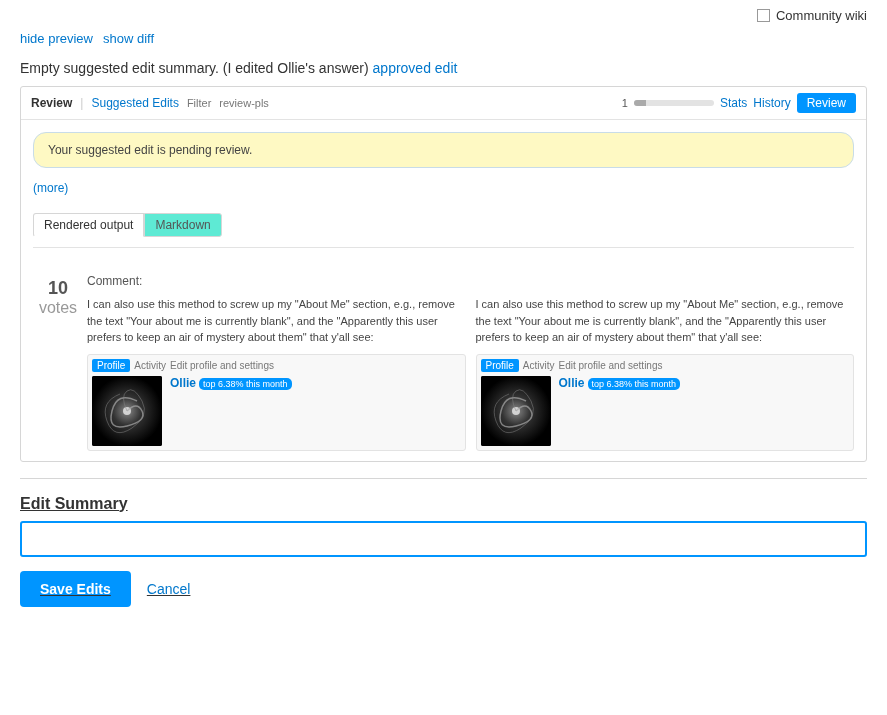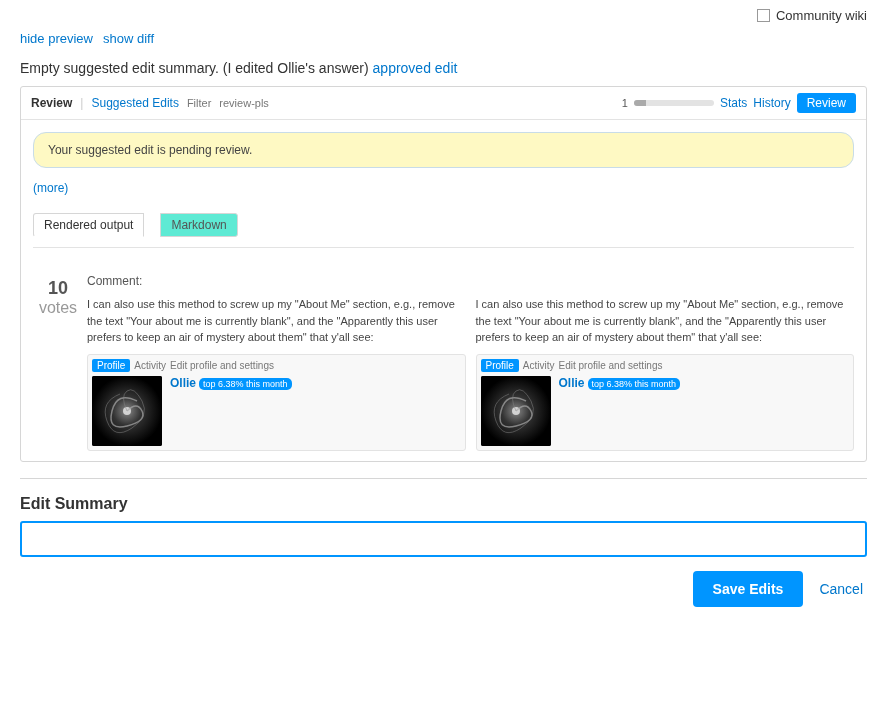--- a/index.html
+++ b/index.html
@@ -150,21 +150,21 @@
     .more-link {
       color: #0077cc;
       font-size: 12px;
       cursor: pointer;
       margin: 0 12px 10px;
       display: inline-block;
     }
 
     .rendered-markdown-tabs {
       display: flex;
-      gap: 16px;
+      gap: 0;
       margin: 8px 12px 8px;
     }
 
     .rm-tab {
       font-size: 12px;
       padding: 4px 10px;
       border: 1px solid #d6d6d6;
       cursor: pointer;
       background: #5eead4;
       color: #555;
@@ -293,20 +293,21 @@
     }
 
     .divider-line {
       border: none;
       border-top: 1px solid #d6d6d6;
       margin: 16px 20px;
     }
 
     .edit-summary-section {
       padding: 0 20px 16px;
+      text-decoration: underline;
     }
 
     .edit-summary-heading {
       font-size: 16px;
       font-weight: bold;
       color: #333;
       margin-bottom: 8px;
     }
 
     .edit-summary-input {
@@ -318,21 +319,20 @@
       font-size: 13px;
       outline: none;
       color: #333;
     }
 
     .action-buttons {
       display: flex;
       gap: 12px;
       align-items: center;
       margin-top: 14px;
-      justify-content: flex-end;
     }
 
     .save-edits-btn {
       background: #0095ff;
       color: #fff;
       border: none;
       border-radius: 4px;
       padding: 10px 20px;
       font-size: 14px;
       font-weight: bold;

